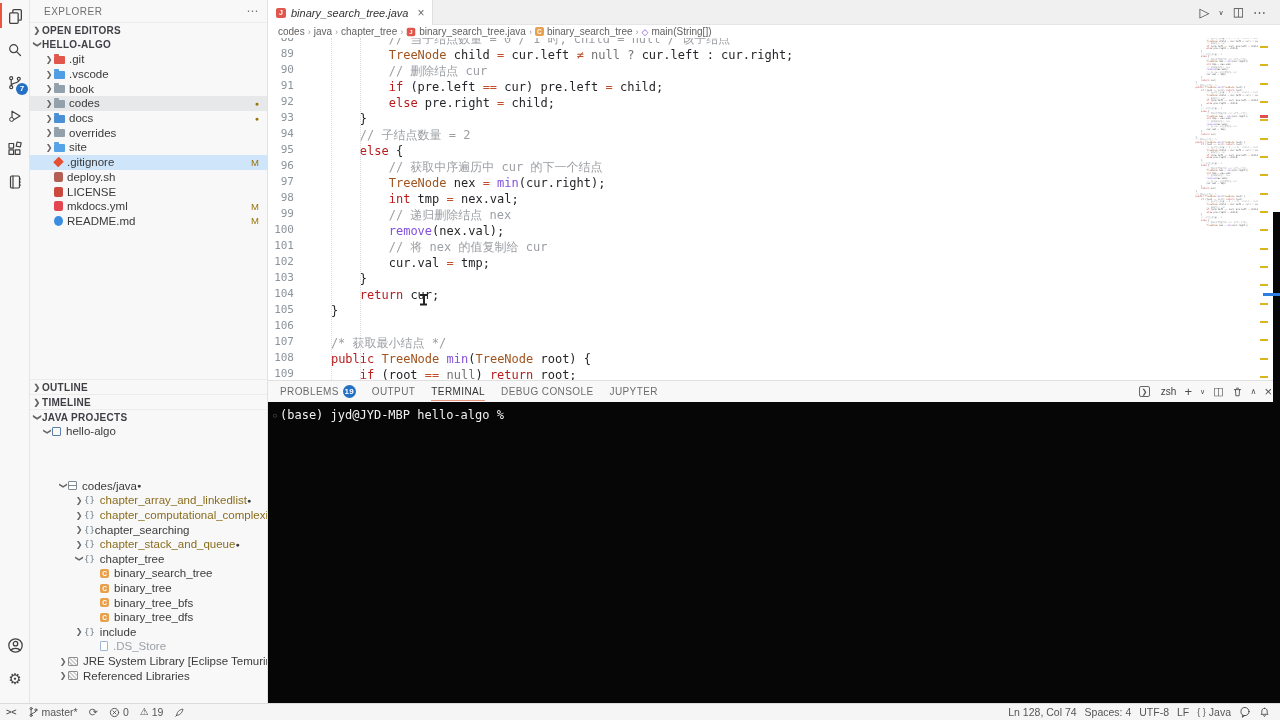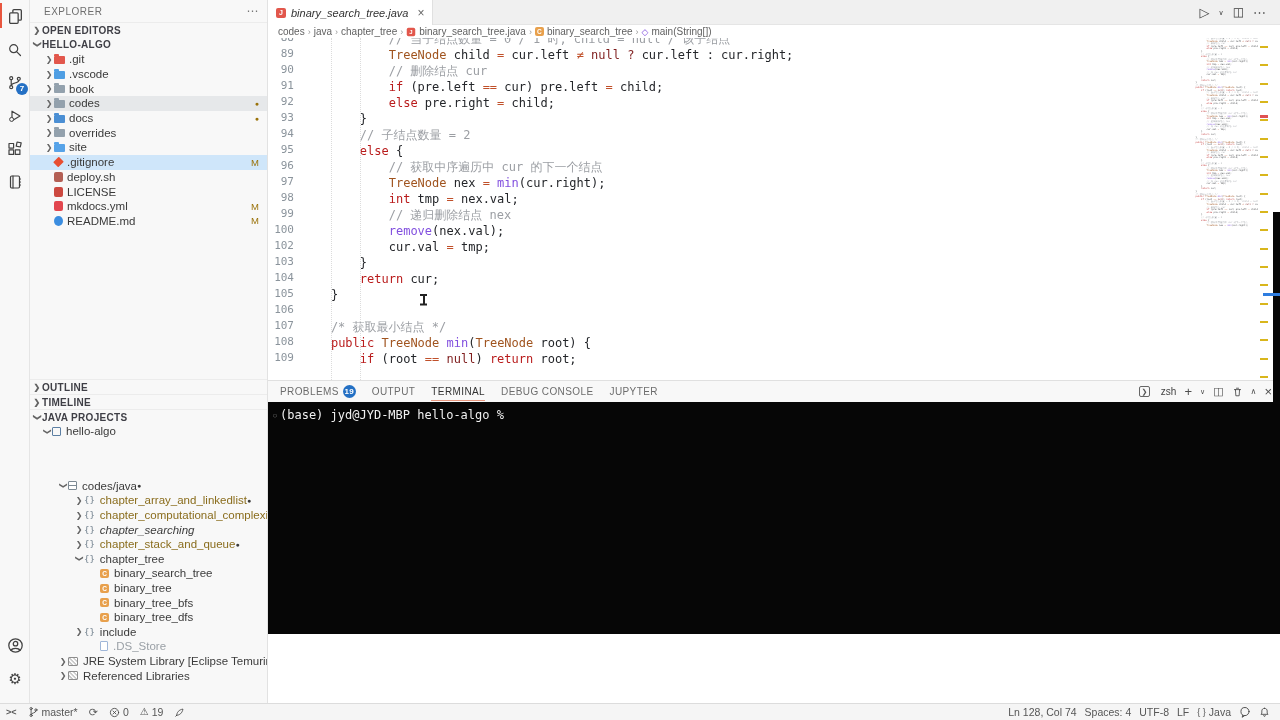--- a/index.html
+++ b/index.html
@@ -50,33 +50,33 @@
   .crumbs { height:13px; display:flex; align-items:center; gap:3px; font-size:10px; color:#616161; padding-left:10px; background:#fff; }
   .crumbs .sep { color:#9a9a9a; font-size:9px; }
   .crumbs .ci { display:flex; align-items:center; gap:3px; }
 
   .code-area { position:absolute; top:38px; left:0; right:0; height:342px; background:#fff; overflow:hidden; }
   .guide { position:absolute; top:0; bottom:0; border-left:1px dotted #dcdcdc; }
   .code-lines { margin-top:-7px; }
   .cl { height:16px; display:flex; align-items:flex-start; }
   .ln { width:26px; text-align:right; font-size:11px; color:#8b949c; font-family:"DejaVu Sans Mono",monospace; flex:none; }
   .ct { margin-left:8px; font:12px/16px "DejaVu Sans Mono",monospace; white-space:pre; color:#24262a; }
-  .tok-c{color:#9b9ea3;} .tok-k{color:#b91c1c;} .tok-t{color:#a0541f;} .tok-f{color:#8250df;} .tok-n{color:#7f1d1d;} .tok-o{color:#c0502a;} .tok-p{color:#24262a;}
+  .tok-c{color:#9b9ea3;} .tok-k{color:#b91c1c;} .tok-t{color:#a0541f;} .tok-f{color:#8250df;} .tok-n{color:#737373;} .tok-o{color:#c0502a;} .tok-p{color:#24262a;}
   .ibeam { position:absolute; left:151px; top:256px; width:9px; height:11px; }
   .ibeam::before { content:""; position:absolute; left:4px; top:1px; bottom:1px; width:1.5px; background:#222; }
   .ibeam::after { content:""; position:absolute; left:1px; right:1px; top:0; height:1.5px; background:#222; box-shadow:0 9.5px #222; }
 
   .minimap { position:absolute; top:0; right:22px; width:68px; bottom:0; overflow:hidden; opacity:.85; }
   .mm-line { font:2.3px/2.6px "DejaVu Sans Mono",monospace; white-space:pre; }
   .overview { position:absolute; top:0; right:0; width:22px; bottom:0; }
   .ov-mark { position:absolute; left:2px; width:8px; height:2px; background:#d9b61c; }
   .ov-red { background:#e05252; height:3px; }
 
   
-  .panel { position:absolute; top:380px; left:0; right:0; height:254px; background:#f8f8f8; border-top:1px solid #e0e0e0; }
+  .panel { position:absolute; top:380px; left:0; right:0; height:323px; background:#f8f8f8; border-top:1px solid #e0e0e0; }
   .panel-head { height:21px; display:flex; align-items:center; padding:0 8px 0 12px; }
   .ptab { font-size:10px; letter-spacing:.4px; color:#6c6c6c; margin-right:16px; display:flex; align-items:center; gap:4px; height:21px; position:relative; }
   .ptab.active { color:#333; }
   .ptab.active::after { content:""; position:absolute; left:0; right:0; bottom:1px; height:1.5px; background:#e8977e; }
   .pbadge { min-width:13px; height:13px; border-radius:8px; background:#2470c4; color:#fff; font-size:8px; line-height:13px; text-align:center; font-weight:bold; }
   .panel-actions { margin-left:auto; display:flex; align-items:center; gap:8px; color:#4d4d4d; font-size:11px; }
   .shellbox { width:11px; height:11px; border:1px solid #666; border-radius:2px; font-size:7px; line-height:10px; text-align:center; color:#555; }
   .shell-label { font-size:10px; color:#444; margin-left:3px; }
   .term { position:absolute; top:21px; left:0; right:0; bottom:0; background:#060606; }
   .prompt-row { display:flex; align-items:center; padding:6px 0 0 2px; }
@@ -284,21 +284,21 @@
             <span class="right-badge" style="font-size: 7px;">●</span>
           </div>
           <div class="jp-row" style="padding-left: 44px;">
             <span class="chev">❯</span>
             <span class="mini">{}</span>
             <span class="lbl modtxt" style="margin-left: 5px;">chapter_computational_complexity</span>
           </div>
           <div class="jp-row" style="padding-left: 44px;">
             <span class="chev">❯</span>
             <span class="mini">{}</span>
-            <span class="lbl" style="margin-left: 5px; font-style: italic;">chapter_searching</span>
+            <span class="lbl" style="">chapter_searching</span>
           </div>
           <div class="jp-row" style="padding-left: 44px;">
             <span class="chev">❯</span>
             <span class="mini">{}</span>
             <span class="lbl modtxt" style="margin-left: 5px;">chapter_stack_and_queue</span>
             <span class="right-badge" style="font-size: 7px;">●</span>
           </div>
           <div class="jp-row" style="padding-left: 44px;">
             <span class="chev" style="transform: rotate(90deg);">❯</span>
             <span class="mini">{}</span>
@@ -439,20 +439,24 @@
             <span class="ln">98</span>
             <span class="ct"><span class="tok-p">            </span><span class="tok-k">int</span><span class="tok-p"> tmp </span><span class="tok-o">=</span><span class="tok-p"> nex.val;</span></span>
           </div>
           <div class="cl">
             <span class="ln">99</span>
             <span class="ct"><span class="tok-c">            // 递归删除结点 nex</span></span>
           </div>
           <div class="cl">
             <span class="ln">100</span>
             <span class="ct"><span class="tok-p">            </span><span class="tok-f">remove</span><span class="tok-p">(nex.val);</span></span>
+          </div>
+          <div class="cl">
+            <span class="ln">101</span>
+            <span class="ct"><span class="tok-c">            // 将 nex 的值复制给 cur</span></span>
           </div>
           <div class="cl">
             <span class="ln">102</span>
             <span class="ct"><span class="tok-p">            cur.val </span><span class="tok-o">=</span><span class="tok-p"> tmp;</span></span>
           </div>
           <div class="cl">
             <span class="ln">103</span>
             <span class="ct"><span class="tok-p">        }</span></span>
           </div>
           <div class="cl">

